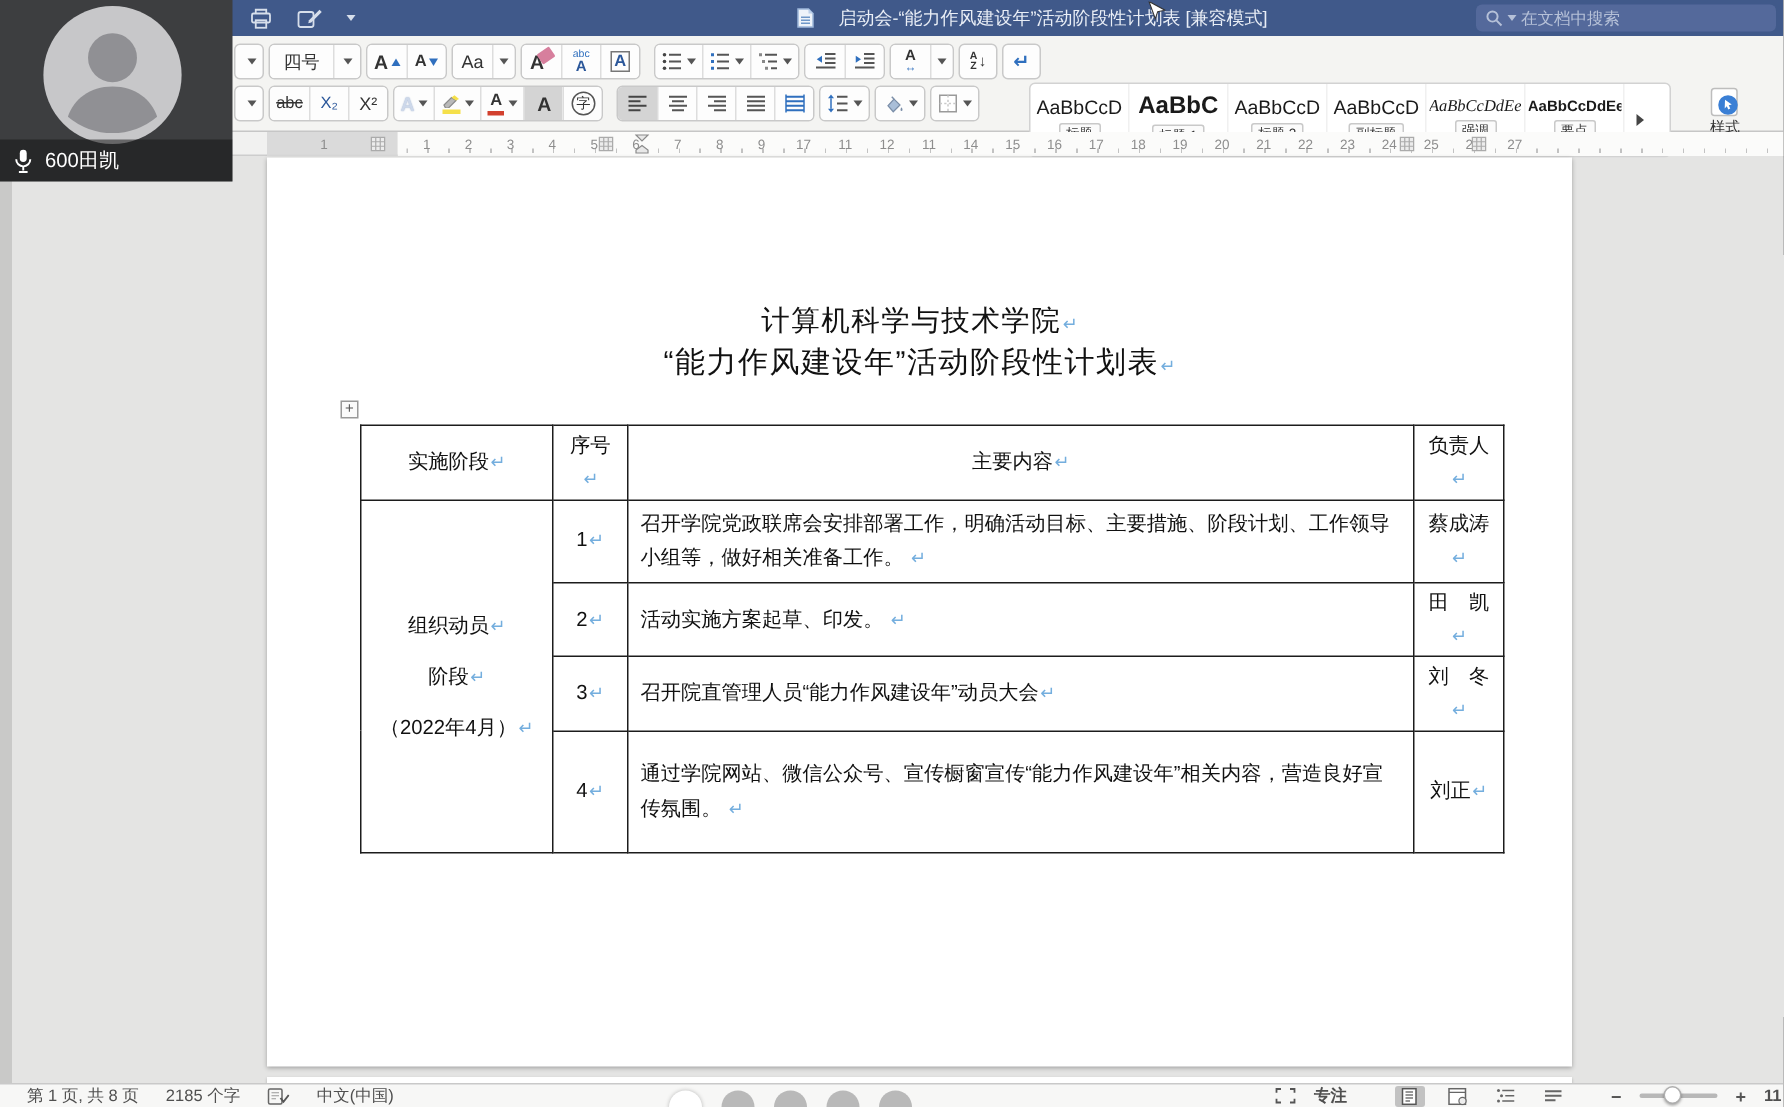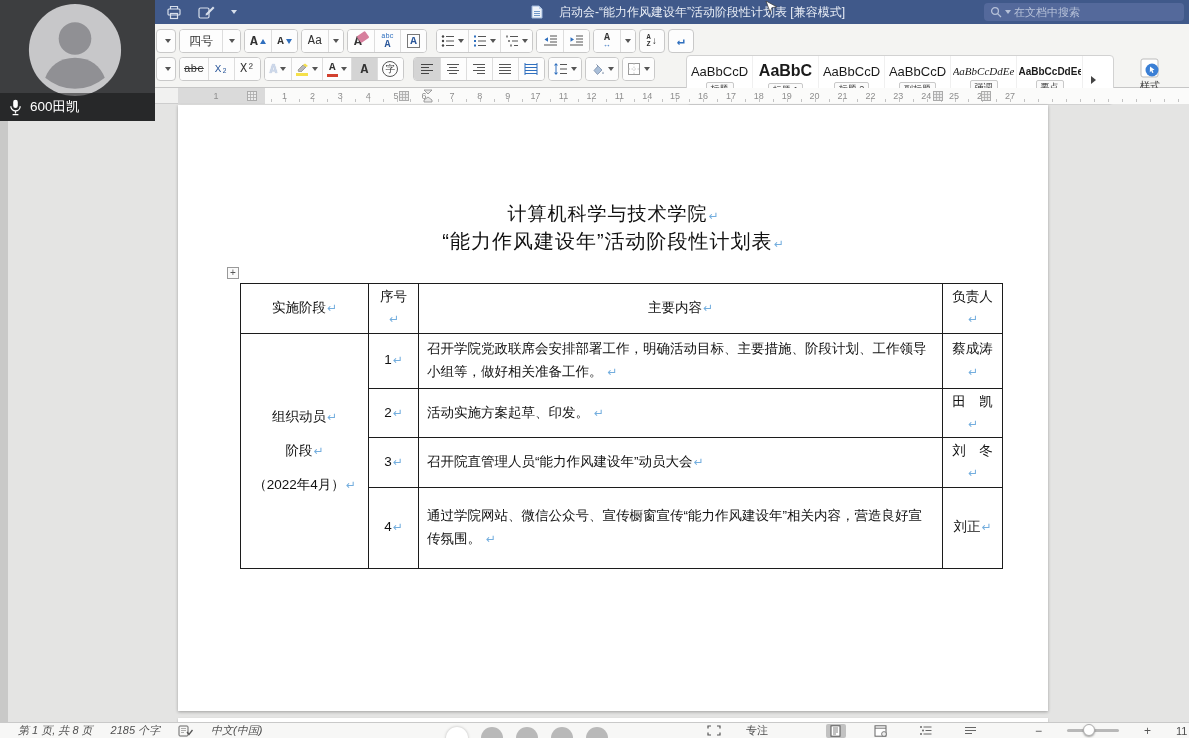--- a/index.html
+++ b/index.html
@@ -15,21 +15,21 @@
   .searchbox{position:absolute;right:5px;top:3px;width:200px;height:18px;background:#54699b;border-radius:4px;
              display:flex;align-items:center;padding:0 6px;gap:3px;color:#b6c1d8;font-size:11px;}
   .sb-caret{width:0;height:0;border-left:3px solid transparent;border-right:3px solid transparent;border-top:4px solid #b6c1d8;}
 
   
   .ribbon{position:absolute;top:24px;left:0;width:100%;height:64px;background:#f4f4f2;border-bottom:1px solid #c6c6c6;}
   .rb-row{position:absolute;left:156px;display:flex;align-items:center;}
   #rb1{top:5px;} #rb2{top:33px;}
   .btn{display:inline-flex;align-items:center;justify-content:center;height:24px;min-width:26px;
        background:#fdfdfd;border:1px solid #c9c9c9;border-radius:4px;margin-right:3px;
-       font-size:12px;color:#333;padding:0 4px;font-family:Liberation Mono, monospace;}
+       font-size:12px;color:#333;padding:0 4px;}
   .grp{display:inline-flex;height:24px;border:1px solid #c9c9c9;border-radius:4px;background:#fdfdfd;margin-right:3px;overflow:hidden;}
   .grp .btn{border:none;border-radius:0;margin:0;border-left:1px solid #ddd;height:22px;}
   .grp .btn:first-child{border-left:none;}
   .btn.sel{background:#d4d4d4;}
   .caret{width:0;height:0;border-left:3.5px solid transparent;border-right:3.5px solid transparent;border-top:4px solid #555;margin-left:3px;flex:none;}
   .tri{width:0;height:0;margin-left:2px;}
   .tri.up{border-left:3.5px solid transparent;border-right:3.5px solid transparent;border-bottom:5px solid #2f6fbe;}
   .tri.dn{border-left:3.5px solid transparent;border-right:3.5px solid transparent;border-top:5px solid #2f6fbe;}
   .bigA{font-size:13px;font-weight:bold;color:#333;}
   .stack{display:flex;flex-direction:column;align-items:center;line-height:1;}
@@ -78,22 +78,22 @@
             font-size:13.5px;color:#111;}
   table.doc td{border:1px solid #1c1c1c;padding:2px 8px;line-height:1.65;}
   table.doc{border:1.5px solid #1c1c1c;}
   td.ctr{text-align:center;}
   .stage-cell{text-align:center;vertical-align:middle;}
   .stage-line{line-height:34px;white-space:nowrap;}
 
   
   .statusbar{position:absolute;bottom:0;left:0;width:100%;height:16px;background:#f7f7f6;border-top:1px solid #c9c9c9;
              display:flex;align-items:center;font-size:11px;color:#4f4f4f;}
-  .sbl{display:flex;gap:18px;margin-left:18px;align-items:center;white-space:nowrap;font-style:italic;}
-  .sbr{margin-left:auto;display:flex;align-items:center;gap:25px;margin-right:0;}
+  .sbl{display:flex;gap:18px;margin-left:18px;align-items:center;white-space:nowrap;}
+  .sbr{margin-left:auto;display:flex;align-items:center;gap:12px;margin-right:0;font-weight:bold;}
   .viewbtn{display:flex;align-items:center;justify-content:center;width:20px;height:14px;border-radius:2px;}
   .viewbtn.sel{background:#c2c2c2;}
   .ztrack{width:52px;height:3px;background:#b8b8b8;border-radius:2px;position:relative;}
   .zknob{position:absolute;left:16px;top:-5px;width:12px;height:12px;background:#fff;border:1px solid #aeaeae;border-radius:50%;box-shadow:0 1px 2px rgba(0,0,0,.35);}
   .zsign{font-size:12px;color:#555;line-height:1;}
   .zval{width:13px;overflow:hidden;white-space:nowrap;font-size:11px;color:#4f4f4f;}
 
   
   .dot{position:absolute;top:727px;width:22px;height:22px;border-radius:50%;background:#b9b9b9;z-index:20;}
   .dot.active{background:#fff;box-shadow:0 0 3px rgba(0,0,0,.25);}

